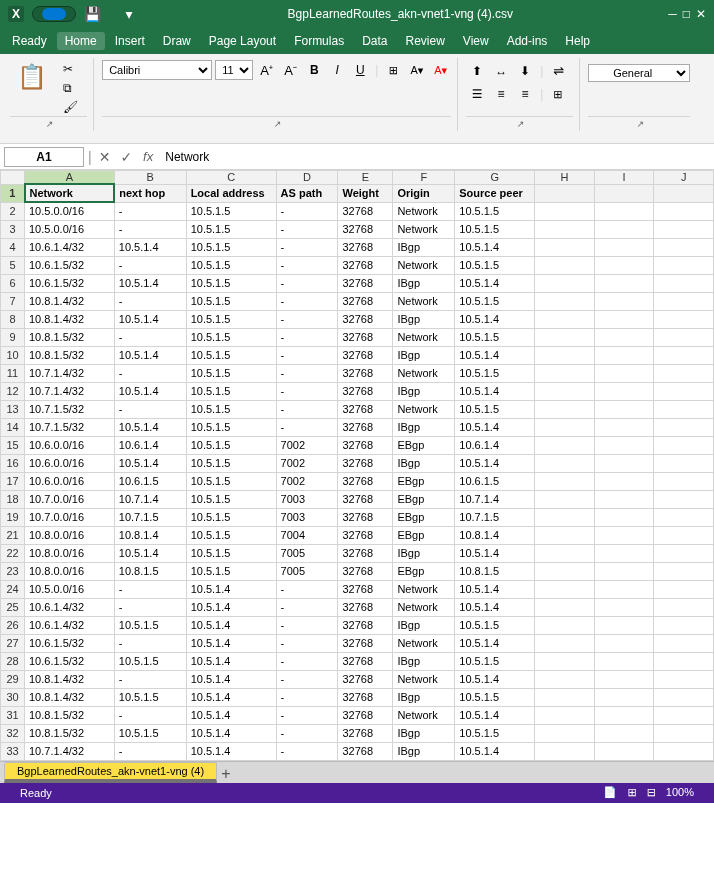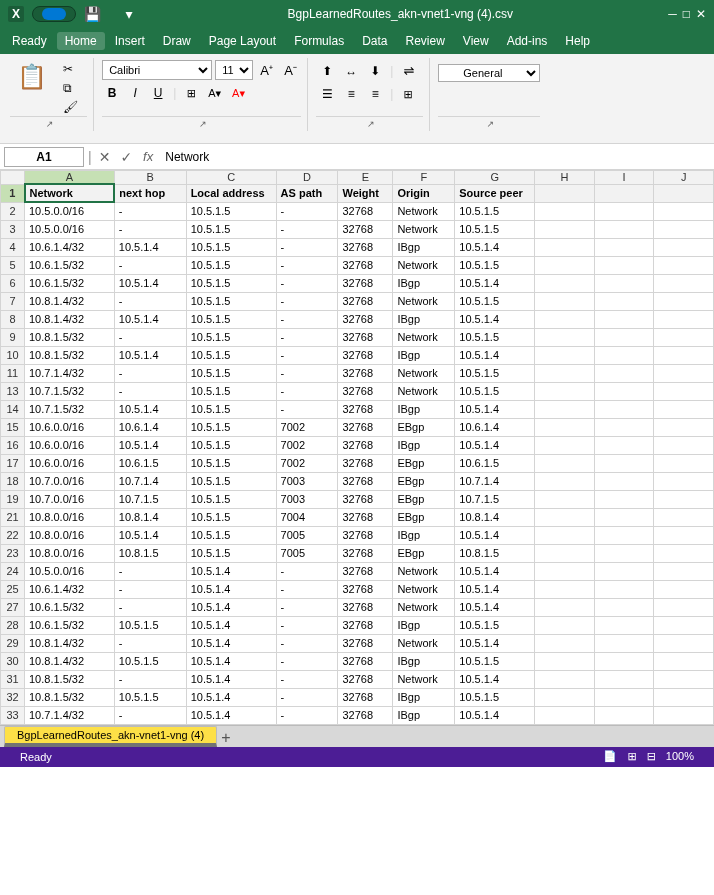--- a/index.html
+++ b/index.html
@@ -115,21 +115,21 @@
       padding: 1px 4px;
       cursor: pointer;
       border-radius: 2px;
       border: 1px solid transparent;
       background: transparent;
       font-size: 11px;
       white-space: nowrap;
     }
 
     
-    .font-controls { display: flex; flex-direction: column; gap: 3px; }
+    .font-controls { display: flex; gap: 3px; }
     .font-row1 { display: flex; align-items: center; gap: 3px; }
     .font-row2 { display: flex; align-items: center; gap: 3px; }
     .font-select {
       width: 110px;
       height: 20px;
       font-size: 11px;
       border: 1px solid #aaa;
       background: white;
       padding: 0 2px;
     }
@@ -651,20 +651,33 @@
             <td>10.5.1.5</td>
             <td>-</td>
             <td>32768</td>
             <td>Network</td>
             <td>10.5.1.5</td>
             <td></td>
             <td></td>
             <td></td>
           </tr>
           <tr>
+            <td class="row-num">12</td>
+            <td>10.7.1.4/32</td>
+            <td>10.5.1.4</td>
+            <td>10.5.1.5</td>
+            <td>-</td>
+            <td>32768</td>
+            <td>IBgp</td>
+            <td>10.5.1.4</td>
+            <td></td>
+            <td></td>
+            <td></td>
+          </tr>
+          <tr>
             <td class="row-num">13</td>
             <td>10.7.1.5/32</td>
             <td>-</td>
             <td>10.5.1.5</td>
             <td>-</td>
             <td>32768</td>
             <td>Network</td>
             <td>10.5.1.5</td>
             <td></td>
             <td></td>
@@ -802,20 +815,33 @@
           </tr>
           <tr>
             <td class="row-num">25</td>
             <td>10.6.1.4/32</td>
             <td>-</td>
             <td>10.5.1.4</td>
             <td>-</td>
             <td>32768</td>
             <td>Network</td>
             <td>10.5.1.4</td>
+            <td></td>
+            <td></td>
+            <td></td>
+          </tr>
+          <tr>
+            <td class="row-num">26</td>
+            <td>10.6.1.4/32</td>
+            <td>10.5.1.5</td>
+            <td>10.5.1.4</td>
+            <td>-</td>
+            <td>32768</td>
+            <td>IBgp</td>
+            <td>10.5.1.5</td>
             <td></td>
             <td></td>
             <td></td>
           </tr>
           <tr>
             <td class="row-num">27</td>
             <td>10.6.1.5/32</td>
             <td>-</td>
             <td>10.5.1.4</td>
             <td>-</td>

